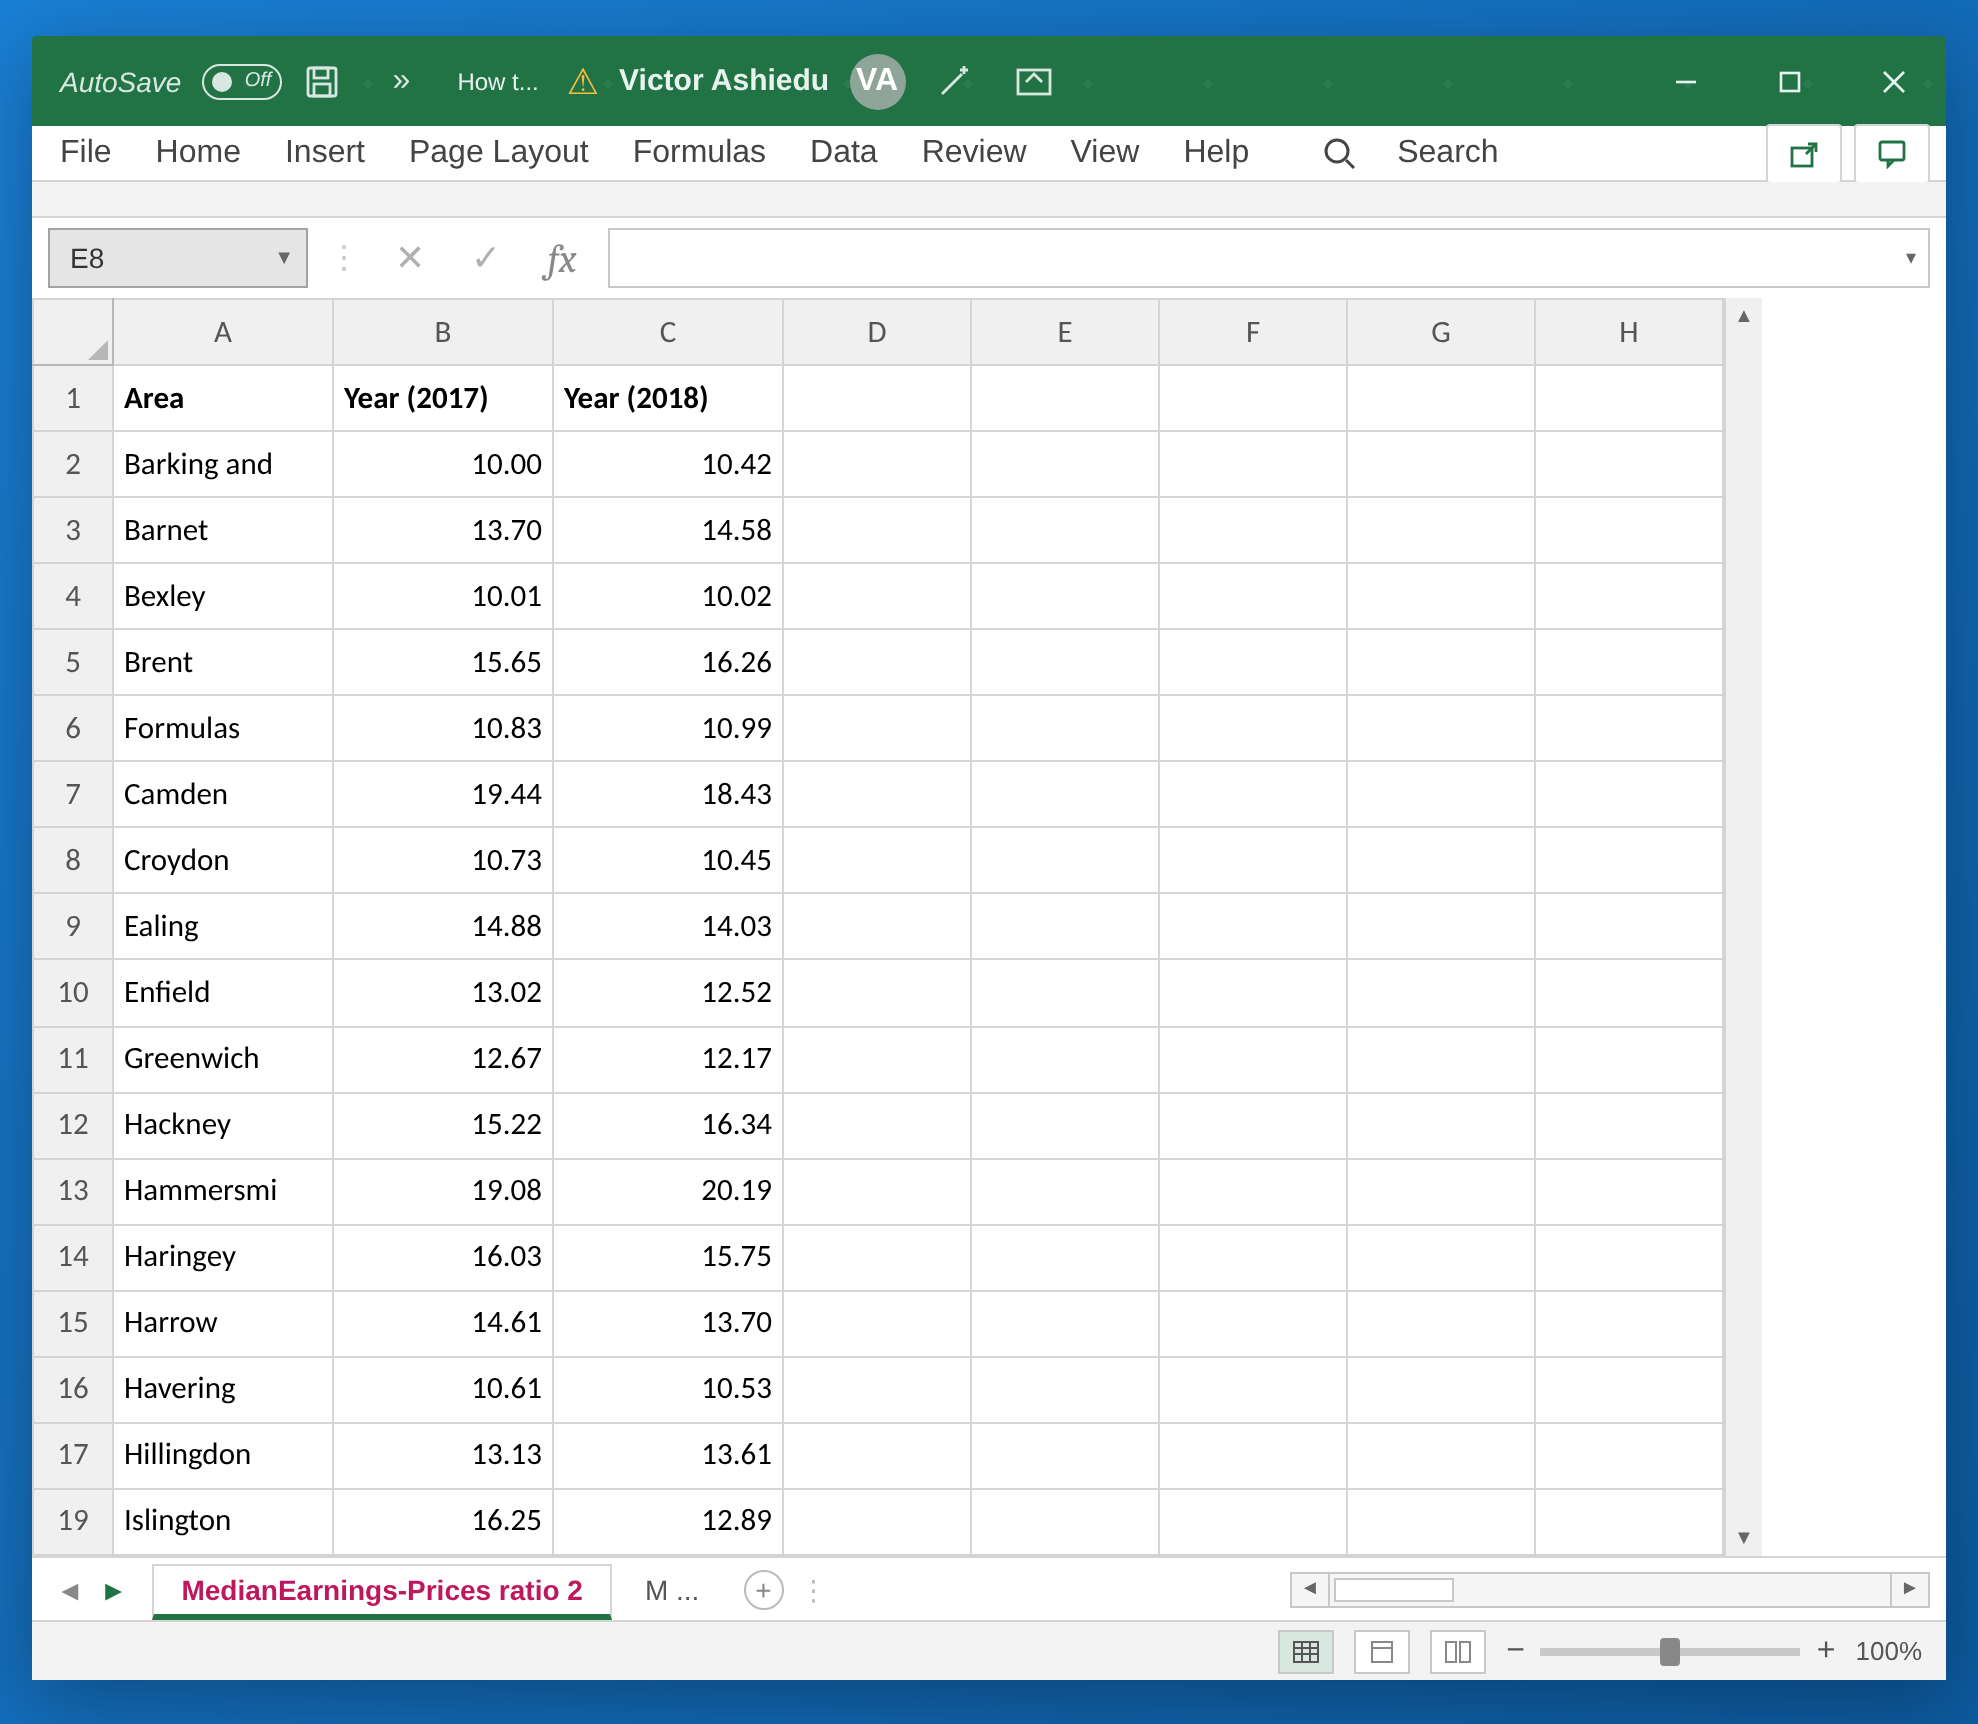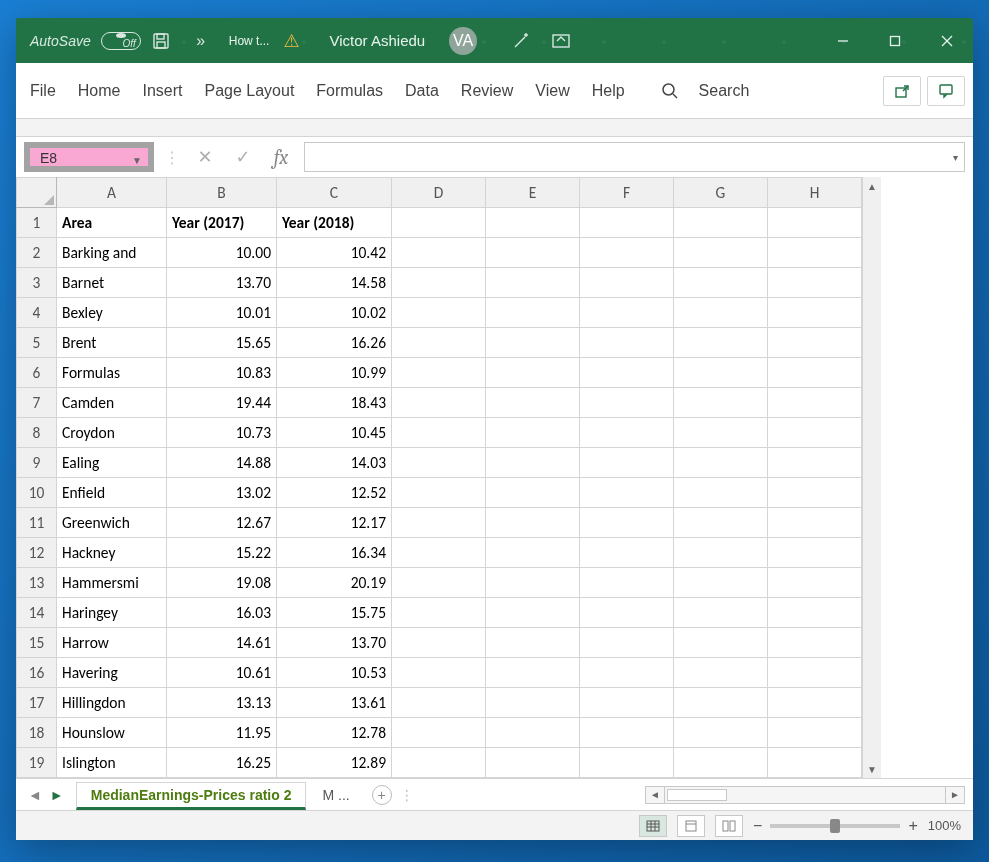--- a/index.html
+++ b/index.html
@@ -27,35 +27,35 @@
     align-items: center;
     color: #fff;
     font-size: 15px;
     padding-left: 14px;
     background-image: radial-gradient(circle at 80% 40%, rgba(255,255,255,0.05) 2px, transparent 2px);
     background-size: 60px 60px;
   }
   .autosave { display: flex; align-items: center; gap: 10px; color: #d8e7df; font-size: 14px; font-style: italic; }
   .toggle {
     width: 40px; height: 18px; border: 1.5px solid #d8e7df; border-radius: 10px;
-    display: flex; align-items: center; position: relative; padding: 0 4px; flex-direction: column;
+    display: flex; align-items: center; position: relative; padding: 0 4px;
   }
   .toggle-knob { width: 10px; height: 10px; background: #d8e7df; border-radius: 50%; }
   .toggle-label { font-size: 10px; color: #d8e7df; margin-left: auto; }
   .tb-icon { color:#d8e7df; width: 30px; display:flex; justify-content:center; align-items:center; margin: 0 5px; cursor:pointer; height: 45px; }
   .tb-title { margin: 0 8px; color:#e8f3ed; font-size:12px; white-space:nowrap; overflow:hidden; text-overflow:ellipsis; max-width:80px; }
   .tb-warn { color:#fabb3e; font-size:18px; margin: 0 6px; }
-  .tb-user { display:flex; align-items:center; gap:24px; color:#e8f3ed; margin: 0 24px; font-size:15px; }
+  .tb-user { display:flex; align-items:center; gap:10px; color:#e8f3ed; margin: 0 4px; font-size:15px;font-weight:bold; }
   .avatar { width:28px; height:28px; border-radius:50%; background:#8fa59a; color:#fff; font-size:16px; display:flex; align-items:center; justify-content:center; }
   .tb-right { margin-left:auto; display:flex; align-items:center; height:100%; }
   .win-btn { width:52px; height:45px; display:flex; align-items:center; justify-content:center; color:#e8f3ed; cursor:pointer; }
 
   
   .ribbon {
-    height: 56px;
+    height: 28px;
     background: #fff;
     display:flex;
     align-items:center;
     border-bottom:1px solid #d4d4d4;
     padding-left:14px;
   }
   .ribbon-tab { font-size:16px; color:#444; margin-right:22px; cursor:pointer; }
   .ribbon-search { display:flex; align-items:center; gap:20px; color:#444; margin-left:14px; cursor:pointer; }
   .ribbon-right { margin-left:auto; display:flex; align-items:center; gap:0; padding-right:8px; }
   .ribbon-icon-btn { width:38px; height:30px; display:flex; align-items:center; justify-content:center; border:1px solid #d4d4d4; border-radius:2px; margin-left:6px; color:#217346; cursor:pointer; background:#fff;}
@@ -64,23 +64,23 @@
   
   .formula-row {
     background:#fff;
     height:40px;
     display:flex;
     align-items:center;
     padding: 4px 8px;
     gap:8px;
   }
   .namebox {
-    width:130px; height:30px; border:6px solid #a3a3a3;
-    display:flex; align-items:flex-end; padding: 0 6px 0 10px;
-    font-size:14px; color:#333; background:#f9a8d4;
+    width:130px; height:30px; border:1px solid #a3a3a3;
+    display:flex; align-items:center; padding: 0 6px 0 10px;
+    font-size:14px; color:#333; background:#e5e5e5;
   }
   .namebox .dd { margin-left:auto; color:#666; font-size:10px;}
   .fx-sep { color:#c8c8c8; margin:0 2px;}
   .fx-btn { width:30px; text-align:center; color:#b0b0b0; font-size:18px; }
   .fx-btn.gr { color:#888; font-style:italic; font-family: Cambria, serif; font-size:20px;}
   .formula-input { flex:1; height:30px; border:1px solid #c8c8c8; background:#fff; display:flex; align-items:center; padding:0 8px; position:relative;}
   .formula-input .dd { position:absolute; right:6px; color:#666; font-size:10px;}
 
   
   .sheet-area { flex:1; display:flex; flex-direction:column; background:#fff; min-height:0;}
@@ -98,21 +98,21 @@
 
   .vscroll { width:19px; background:#f0f0f0; border-left:1px solid #d4d4d4; display:flex; flex-direction:column; align-items:center;}
   .vscroll .arrow{height:18px;width:100%;display:flex;align-items:center;justify-content:center;color:#666;font-size:10px;cursor:pointer;}
   .vscroll .track{flex:1;position:relative;}
   .vscroll .thumb{position:absolute;top:0;left:2px;right:2px;height:230px;background:#c1c1c1;border-radius:0;}
 
   
   .tabs-bar { height:32px; background:#fff; border-top:1px solid #d4d4d4; display:flex; align-items:center; font-size:14px; padding-left:8px;}
   .tab-nav { color:#888; margin:0 4px; cursor:pointer; font-size:14px;}
   .tab-nav.active { color:#217346;}
-  .sheet-tab { padding:4px 14px; border:1px solid #d4d4d4; border-bottom:none; background:#fff; color:#4d7c0f; font-weight:bold; margin-left:8px; cursor:pointer; position:relative; top:1px;}
+  .sheet-tab { padding:4px 14px; border:1px solid #d4d4d4; border-bottom:none; background:#fff; color:#be185d; font-weight:bold; margin-left:8px; cursor:pointer; position:relative; top:1px;}
   .sheet-tab.active { border-bottom:3px solid #217346; }
   .sheet-tab-inactive { padding:4px 12px; color:#555; margin-left:4px; cursor:pointer;}
   .new-sheet { width:20px;height:20px;border-radius:50%;border:1px solid #bbb; display:flex;align-items:center;justify-content:center;color:#888;margin-left:10px;font-size:14px;cursor:pointer;}
   .tabs-bar .hscroll { margin-left:auto; display:flex;align-items:center; gap:0; margin-right:8px;}
   .hscroll .harrow{ width:20px;height:18px;border:1px solid #c8c8c8;display:flex;align-items:center;justify-content:center;color:#666;font-size:10px;cursor:pointer; background:#f5f5f5;}
   .hscroll .htrack{ width:280px;height:18px;border-top:1px solid #c8c8c8;border-bottom:1px solid #c8c8c8;background:#f5f5f5; position:relative;}
   .hscroll .hthumb{position:absolute;left:2px;top:2px;bottom:2px;width:60px;background:#fff;border:1px solid #c8c8c8;}
 
   
   .statusbar { height:30px; background:#f3f3f3; border-top:1px solid #d4d4d4; display:flex; align-items:center; justify-content:flex-end; padding:0 12px; gap:10px; font-size:13px; color:#555;}
@@ -430,31 +430,20 @@
               <td>Hillingdon</td>
               <td class="num">13.13</td>
               <td class="num">13.61</td>
               <td></td>
               <td></td>
               <td></td>
               <td></td>
               <td></td>
             </tr>
             <tr>
-              <th class="row-h">18</th>
-              <td>Hounslow</td>
-              <td class="num">11.95</td>
-              <td class="num">12.78</td>
-              <td></td>
-              <td></td>
-              <td></td>
-              <td></td>
-              <td></td>
-            </tr>
-            <tr>
               <th class="row-h">19</th>
               <td>Islington</td>
               <td class="num">16.25</td>
               <td class="num">12.89</td>
               <td></td>
               <td></td>
               <td></td>
               <td></td>
               <td></td>
             </tr>

